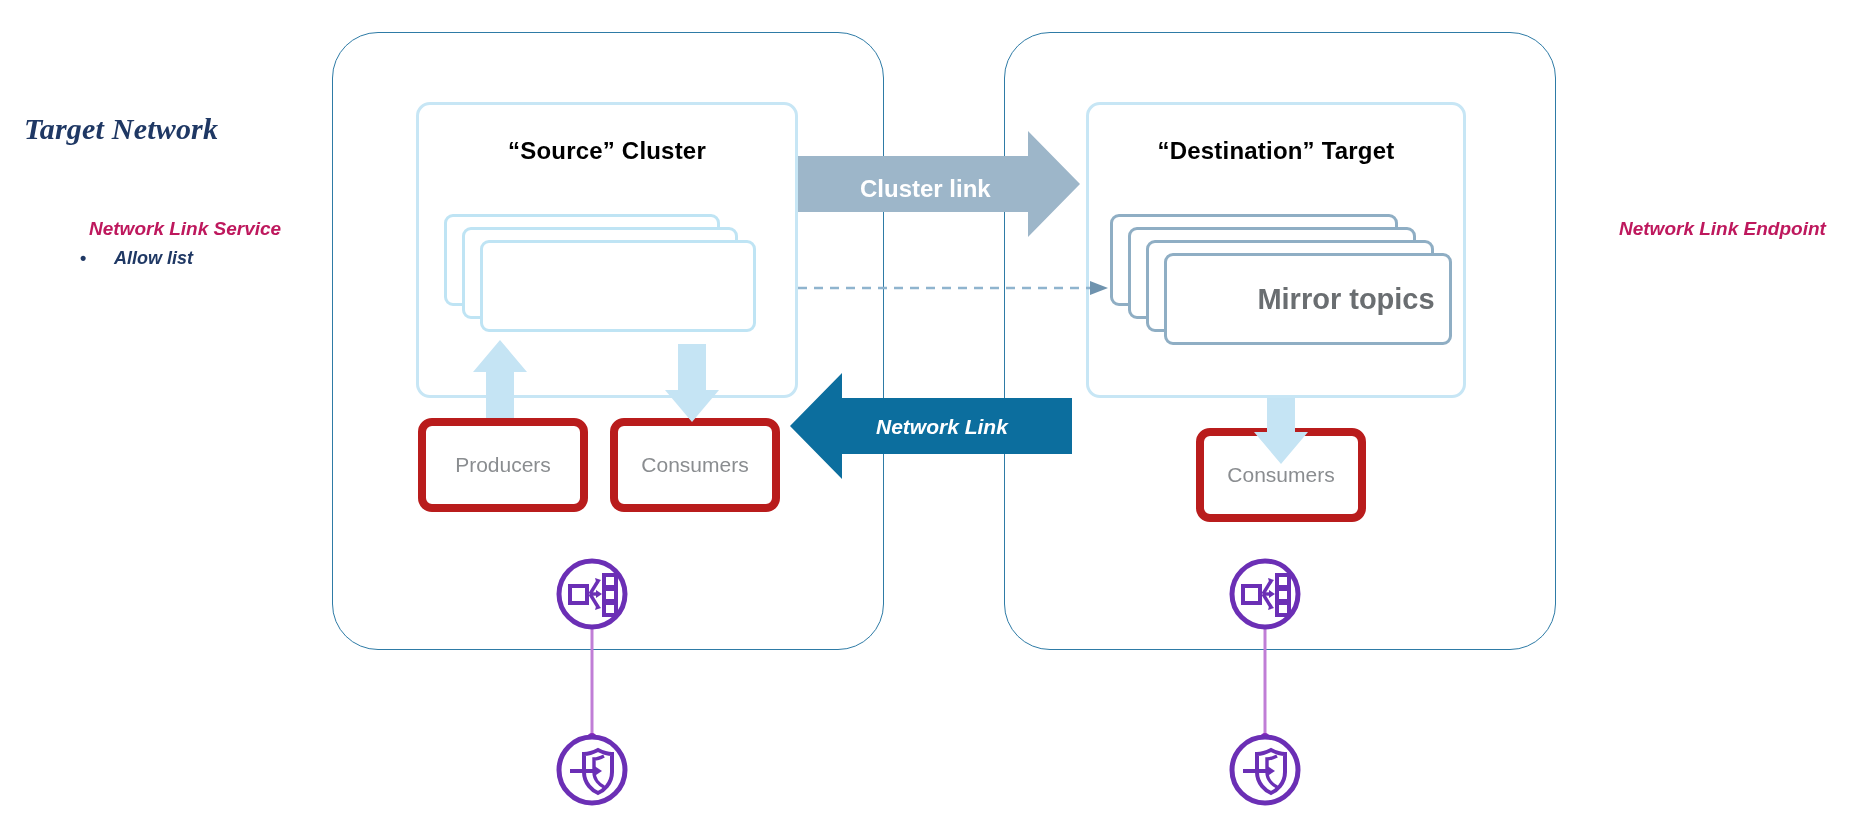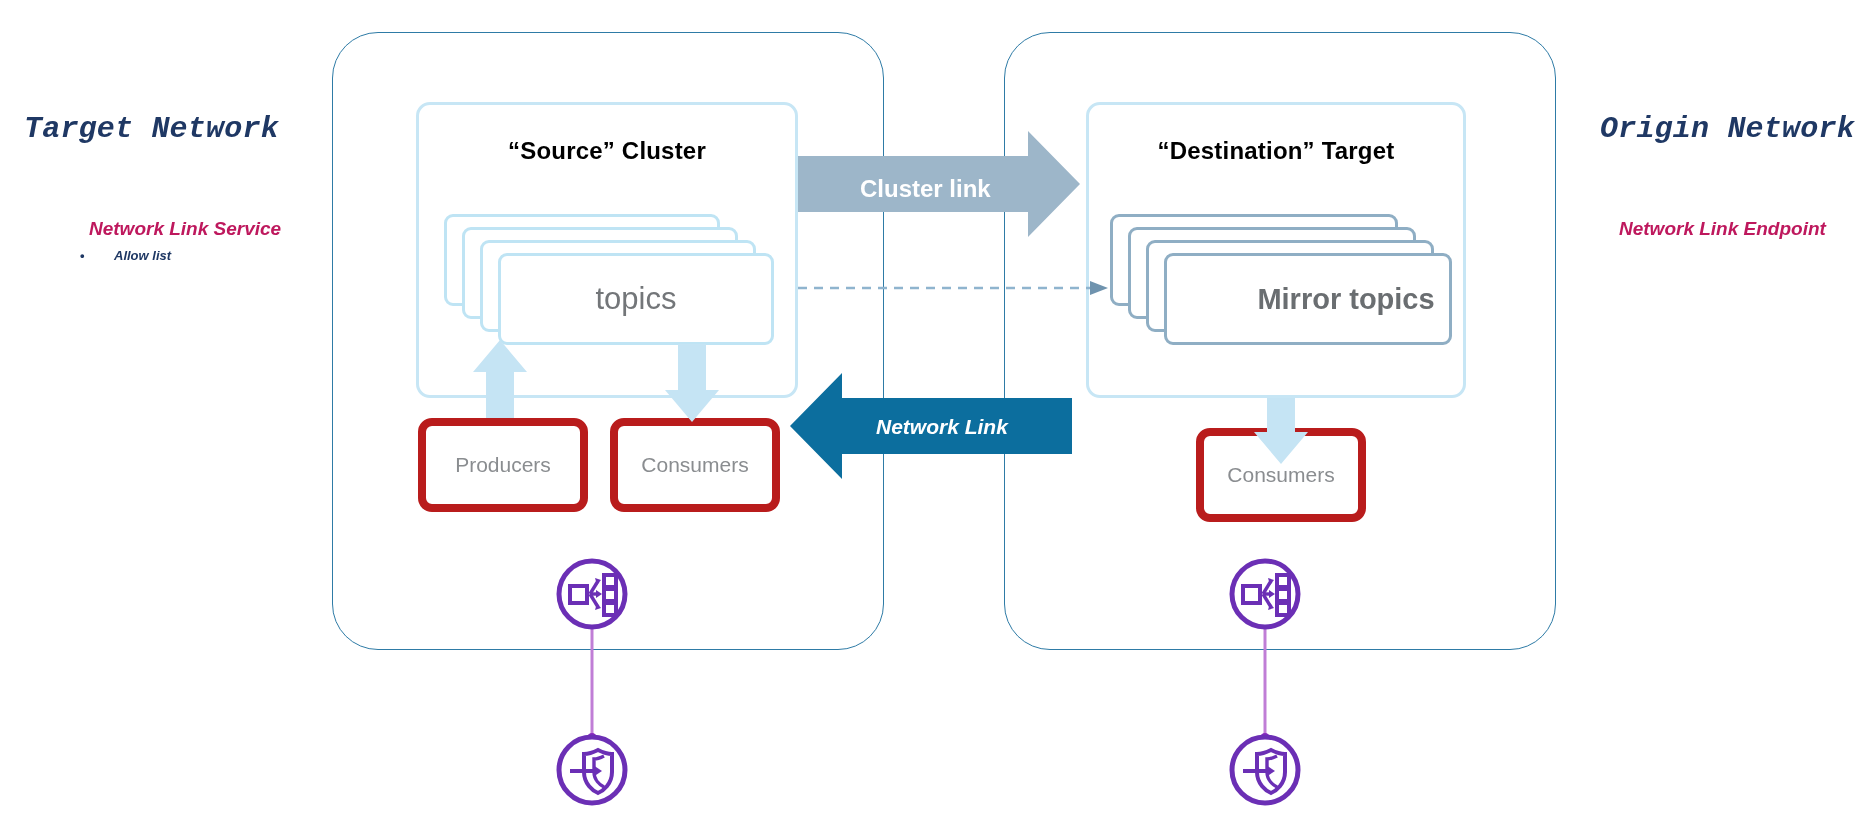--- a/index.html
+++ b/index.html
@@ -14,21 +14,21 @@
     position: relative;
     width: 1868px;
     height: 826px;
     background: #ffffff;
     overflow: hidden;
   }
 
   
   .net-title {
     position: absolute;
-    font-family: Liberation Mono, monospace;
+    font-family: Liberation Serif, serif;
     font-style: italic;
     font-weight: bold;
     font-size: 30px;
     color: #1F3864;
     white-space: nowrap;
     letter-spacing: 0.2px;
     text-align: right;
   }
   .net-sub {
     position: absolute;
@@ -38,21 +38,21 @@
     font-size: 19px;
     color: #be185d;
     white-space: nowrap;
     margin-left: 19px;
   }
   .net-bullet {
     position: absolute;
     font-family: "Liberation Sans", sans-serif;
     font-style: italic;
     font-weight: bold;
-    font-size: 13px;
+    font-size: 18px;
     color: #1F3864;
     white-space: nowrap;
   }
   .net-bullet .dot {
     display: inline-block;
     width: 34px;
     text-align: left;
     font-style: normal;
   }
 
@@ -159,37 +159,33 @@
 <body>
 
 <div id="stage">
 
   <div class="net-title" style="left:24px; top:112px;">Target Network</div>
   <div class="net-sub" style="left:70px; top:218px;">Network Link Service</div>
   <div class="net-bullet" style="left:80px; top:248px;">
     <span class="dot">•</span><span>Allow list</span>
   </div>
 
-  <div class="net-title" style="left:1600px; top:112px;">Origin Network</div>
   <div class="net-sub" style="left:1600px; top:218px;">Network Link Endpoint</div>
 
   <div class="network-box" style="left:332px; top:32px; width:552px; height:618px;"></div>
   <div class="network-box" style="left:1004px; top:32px; width:552px; height:618px;"></div>
 
   <div class="cluster-box" style="left:416px; top:102px; width:382px; height:296px;">
     <div class="cluster-title">“Source” Cluster</div>
   </div>
 
   <div class="stack" style="left:416px; top:102px; width:382px; height:296px;">
     <div class="card light" style="left:28px;  top:112px; width:276px; height:92px;"></div>
     <div class="card light" style="left:46px;  top:125px; width:276px; height:92px;"></div>
     <div class="card light" style="left:64px;  top:138px; width:276px; height:92px;"></div>
-    <div class="card light" style="left:82px;  top:151px; width:276px; height:92px;">
-      <div class="card-label thin">topics</div>
-    </div>
   </div>
 
   <div class="endpoint-box" style="left:418px; top:418px; width:170px; height:94px;">
     <div class="endpoint-label">Producers</div>
   </div>
   <div class="endpoint-box" style="left:610px; top:418px; width:170px; height:94px;">
     <div class="endpoint-label">Consumers</div>
   </div>
 
   <div class="cluster-box" style="left:1086px; top:102px; width:380px; height:296px;">

